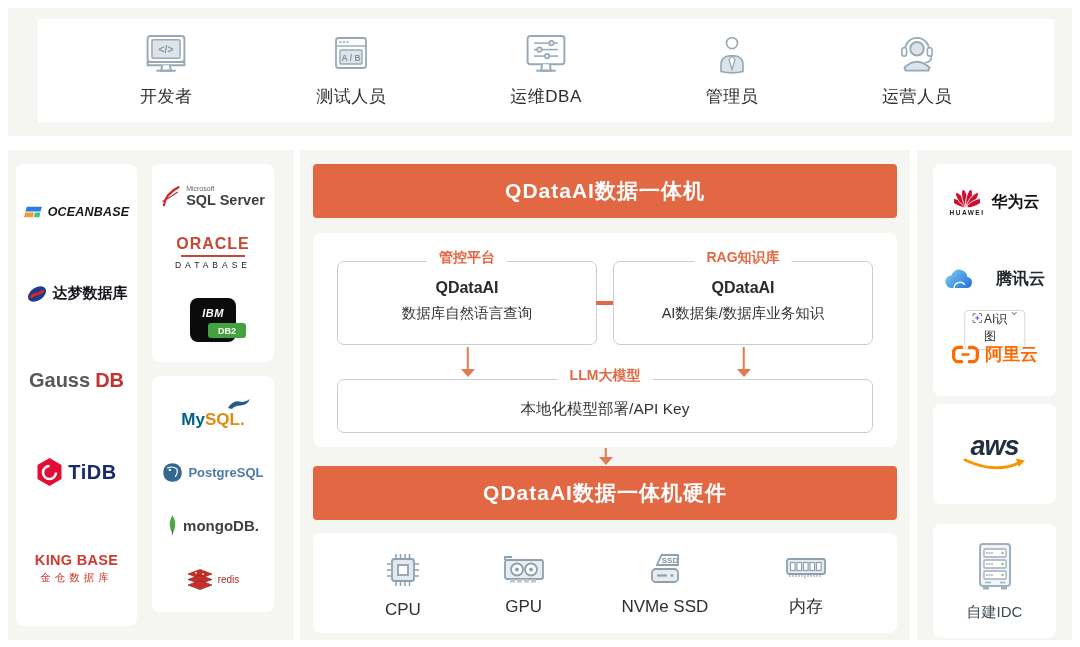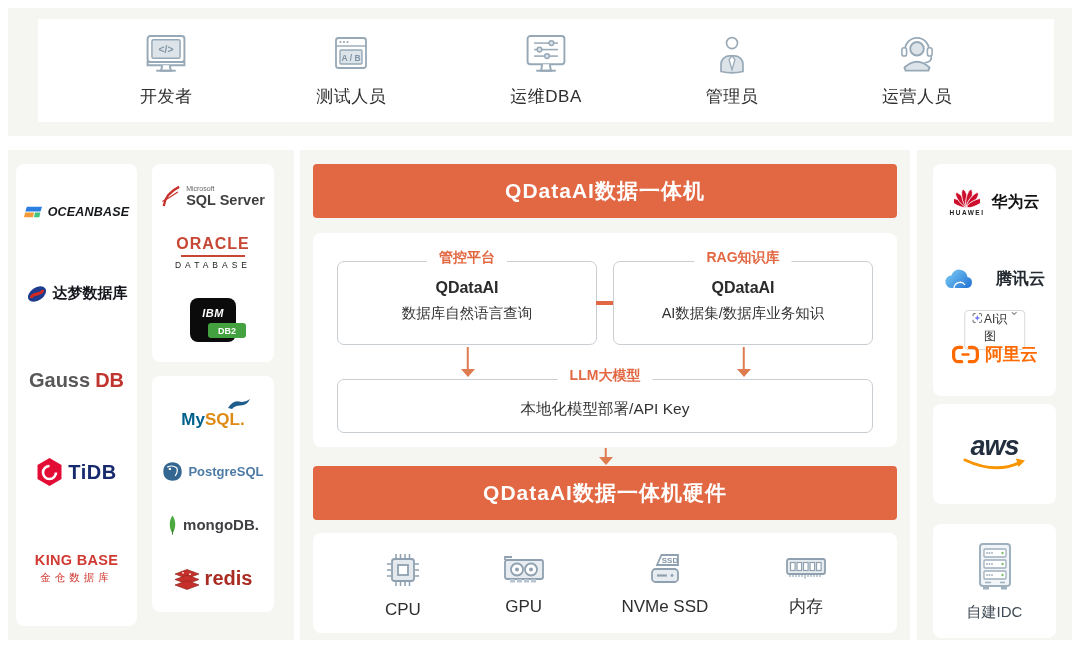--- a/index.html
+++ b/index.html
@@ -46,21 +46,21 @@
   .db2-badge { width:46px; height:44px; background:#0B0B0B; border-radius:8px; display:flex; flex-direction:column; align-items:center; justify-content:flex-end; padding:4px; }
   .db2-ibm { flex:1; display:flex; align-items:center; font-size:11px; font-weight:bold; color:#fff; font-style:italic; letter-spacing:0.5px; }
   .db2-band { width:38px; height:15px; background:#44A13F; border-radius:3px; display:flex; align-items:center; justify-content:center; font-size:9px; font-weight:bold; color:#fff;margin-left:28px; }
   .mysql-wrap { position:relative; padding-top:12px; }
   .mysql-text { font-size:17px; font-weight:bold; }
   .mysql-my  { color:#00618A; }
   .mysql-sql { color:#DE8A13; }
   .mysql-dolphin { position:absolute; right:-6px; top:0; }
   .pg-text { font-size:13px; color:#4D7BA6; font-weight:600;text-align:center; }
   .mongo-text { font-size:15px; font-weight:bold; color:#3F3F44; }
-  .redis-text { font-size:20px; font-weight:bold; color:#A82C21; }
+  .redis-text { font-size:10px; font-weight:normal; color:#A82C21; }
 
   
   .obar { position:absolute; left:13px; width:584px; height:54px; background:#E26843; border-radius:4px;
           display:flex; align-items:center; justify-content:center; color:#fff; font-size:21px; font-weight:bold; letter-spacing:1px; }
   .bar-app { top:14px; }
   .bar-hw  { top:316px; }
   .sw-card { left:13px; top:83px; width:584px; height:214px; }
   .fbox { position:absolute; border:1.5px solid #C9CED3; border-radius:7px; background:#fff; text-align:center; }
   .fbox .legend { position:absolute; top:-13px; left:50%; transform:translateX(-50%); background:#fff; padding:0 12px;
                   color:#E26843; font-size:14px; font-weight:bold; white-space:nowrap;text-align:right; }

